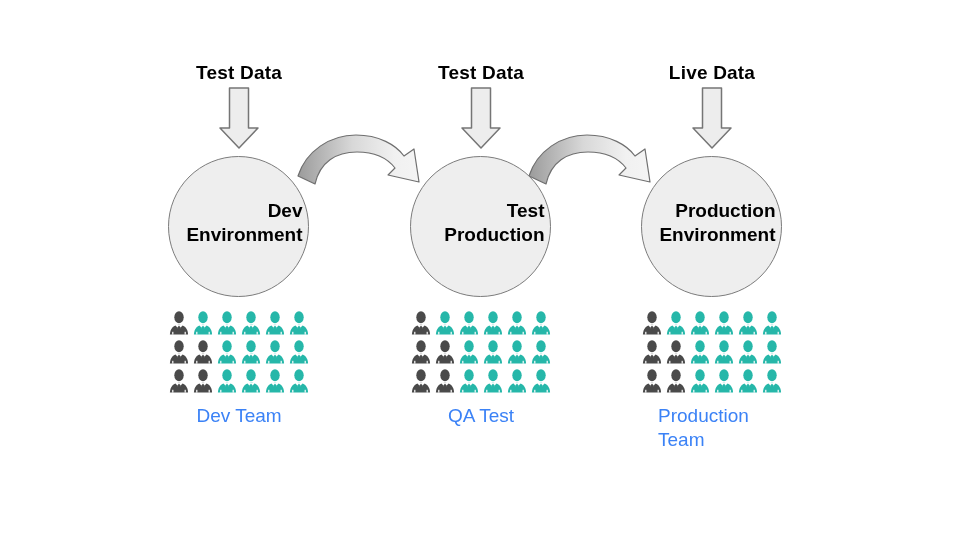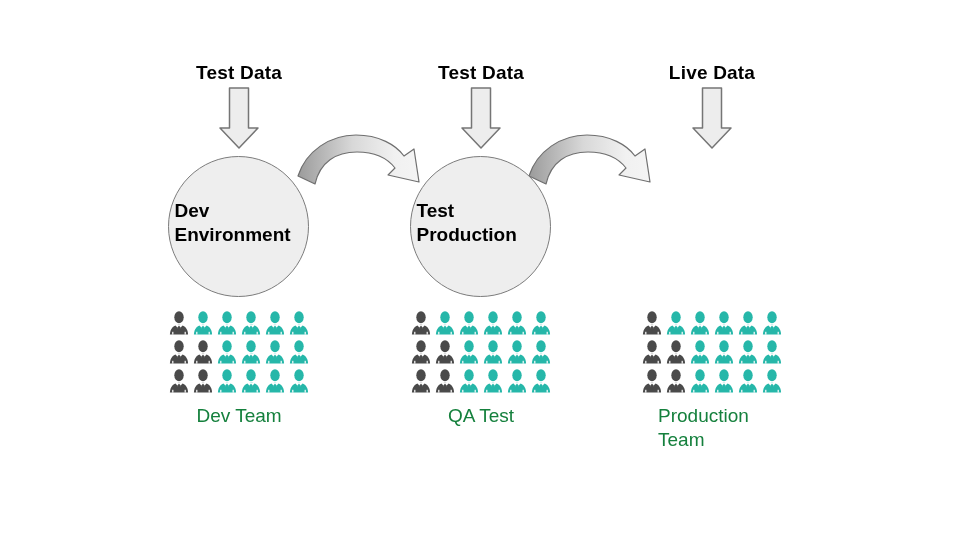--- a/index.html
+++ b/index.html
@@ -29,36 +29,36 @@
   }
   .env-circle {
     position: absolute; top: 156px; left: 29px;
     width: 141px; height: 141px; border-radius: 50%;
     background: #eeeeee; border: 1px solid #7c7c7c;
     box-sizing: border-box;
     display: flex; align-items: center; justify-content: center;
   }
   .env-label {
     font-weight: bold; font-size: 19px; line-height: 1.22;
-    color: #000000; text-align: left; max-width: 128px;
+    color: #000000; text-align: right; max-width: 128px;
     margin-top: -8px;
   }
   .team-grid {
     position: absolute; top: 311px; left: 30px; width: 140px;
     display: grid; grid-template-columns: repeat(6, 20px);
     gap: 5px 4px;
   }
   .person { width: 20px; height: 24px; display: block; }
   .person svg { width: 100%; height: 100%; display: block; }
   .person.teal { color: var(--person-teal, #26b7a9); }
   .person.dark { color: var(--person-dark, #4a4a4a); }
 
   .team-label {
     position: absolute; top: 404px; left: 0; width: 100%;
-    text-align: center; font-size: 19px; line-height: 1.25; color: #15803d;
+    text-align: center; font-size: 19px; line-height: 1.25; color: #3b82f6;
   }
   .column-2 .team-label { left: 46px; width: 120px; text-align: left; }
 
   .flow-arrow { position: absolute; top: 126px; width: 140px; height: 75px; }
   .flow-arrow-0 { left: 288px; }
   .flow-arrow-1 { left: 519px; }
 </style>
 </head>
 <body>
 
@@ -298,20 +298,23 @@
           </span>
         </div>
       <div class="team-label">QA Test</div>
     </div>
 
     <div class="column column-2">
       <div class="data-label">Live Data</div>
       <svg class="down-arrow" viewBox="0 0 40 62">
         <polygon points="10.5,1 29.5,1 29.5,41 39,41 20,61 1,41 10.5,41" fill="#ededed" stroke="#757575" stroke-width="1.5" stroke-linejoin="round"></polygon>
       </svg>
+      <div class="env-circle">
+        <div class="env-label">Production Environment</div>
+      </div>
       <div class="team-grid">
           <span class="person dark">
             <svg viewBox="0 0 20 24">
               <use href="#person-icon"></use>
             </svg>
           </span>
           <span class="person teal">
             <svg viewBox="0 0 20 24">
               <use href="#person-icon"></use>
             </svg>

